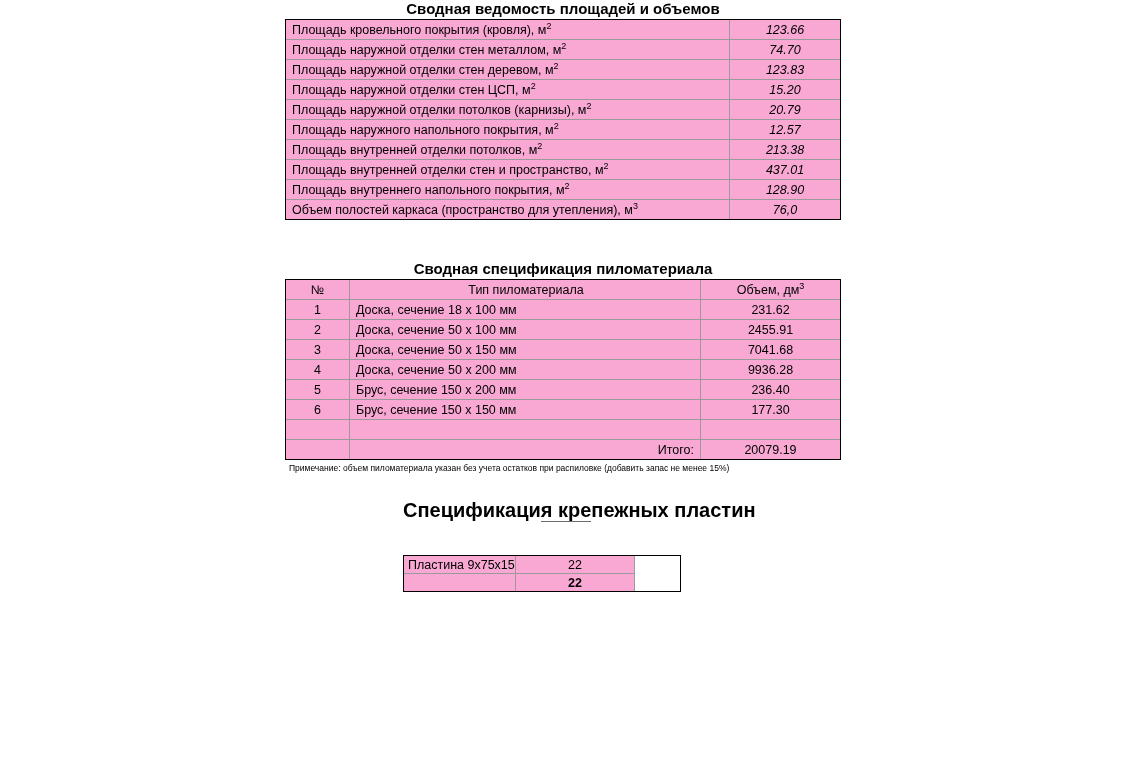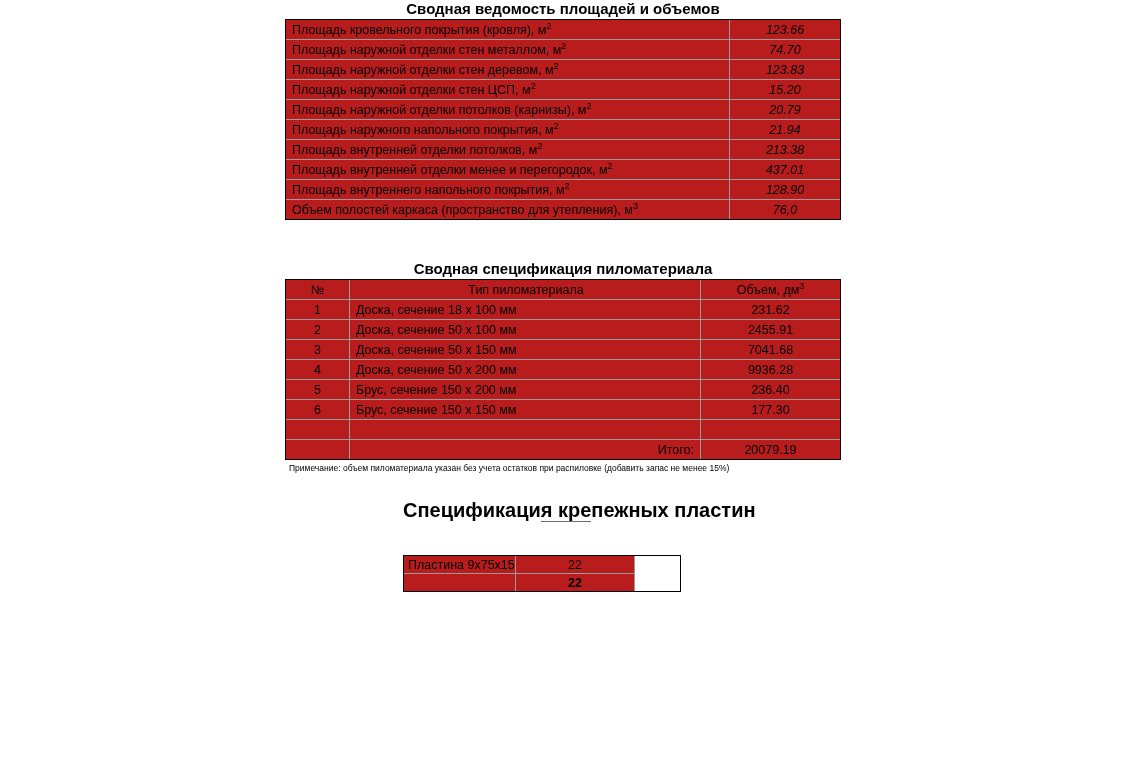--- a/index.html
+++ b/index.html
@@ -26,21 +26,21 @@
     font-weight: bold;
     text-align: center;
     color: #000;
     white-space: nowrap;
   }
 
   
   table.grid {
     border-collapse: collapse;
     table-layout: fixed;
-    background: #b91c1c;
+    background: #f9a8d4;
   }
   table.grid td,
   table.grid th {
     border: 1px solid #9a9a9a;
     font-weight: normal;
     padding: 0 4px;
     vertical-align: middle;
     overflow: hidden;
     white-space: nowrap;
   }
@@ -144,28 +144,28 @@
         <tr>
           <td class="label"><span>Площадь наружной отделки стен ЦСП, м</span><sup>2</sup></td>
           <td class="value">15.20</td>
         </tr>
         <tr>
           <td class="label"><span>Площадь наружной отделки потолков (карнизы), м</span><sup>2</sup></td>
           <td class="value">20.79</td>
         </tr>
         <tr>
           <td class="label"><span>Площадь наружного напольного покрытия, м</span><sup>2</sup></td>
-          <td class="value">21.94</td>
+          <td class="value">12.57</td>
         </tr>
         <tr>
           <td class="label"><span>Площадь внутренней отделки потолков, м</span><sup>2</sup></td>
           <td class="value">213.38</td>
         </tr>
         <tr>
-          <td class="label"><span>Площадь внутренней отделки менее и перегородок, м</span><sup>2</sup></td>
+          <td class="label"><span>Площадь внутренней отделки стен и пространство, м</span><sup>2</sup></td>
           <td class="value">437.01</td>
         </tr>
         <tr>
           <td class="label"><span>Площадь внутреннего напольного покрытия, м</span><sup>2</sup></td>
           <td class="value">128.90</td>
         </tr>
         <tr>
           <td class="label"><span>Объем полостей каркаса (пространство для утепления), м</span><sup>3</sup></td>
           <td class="value">76,0</td>
         </tr>

